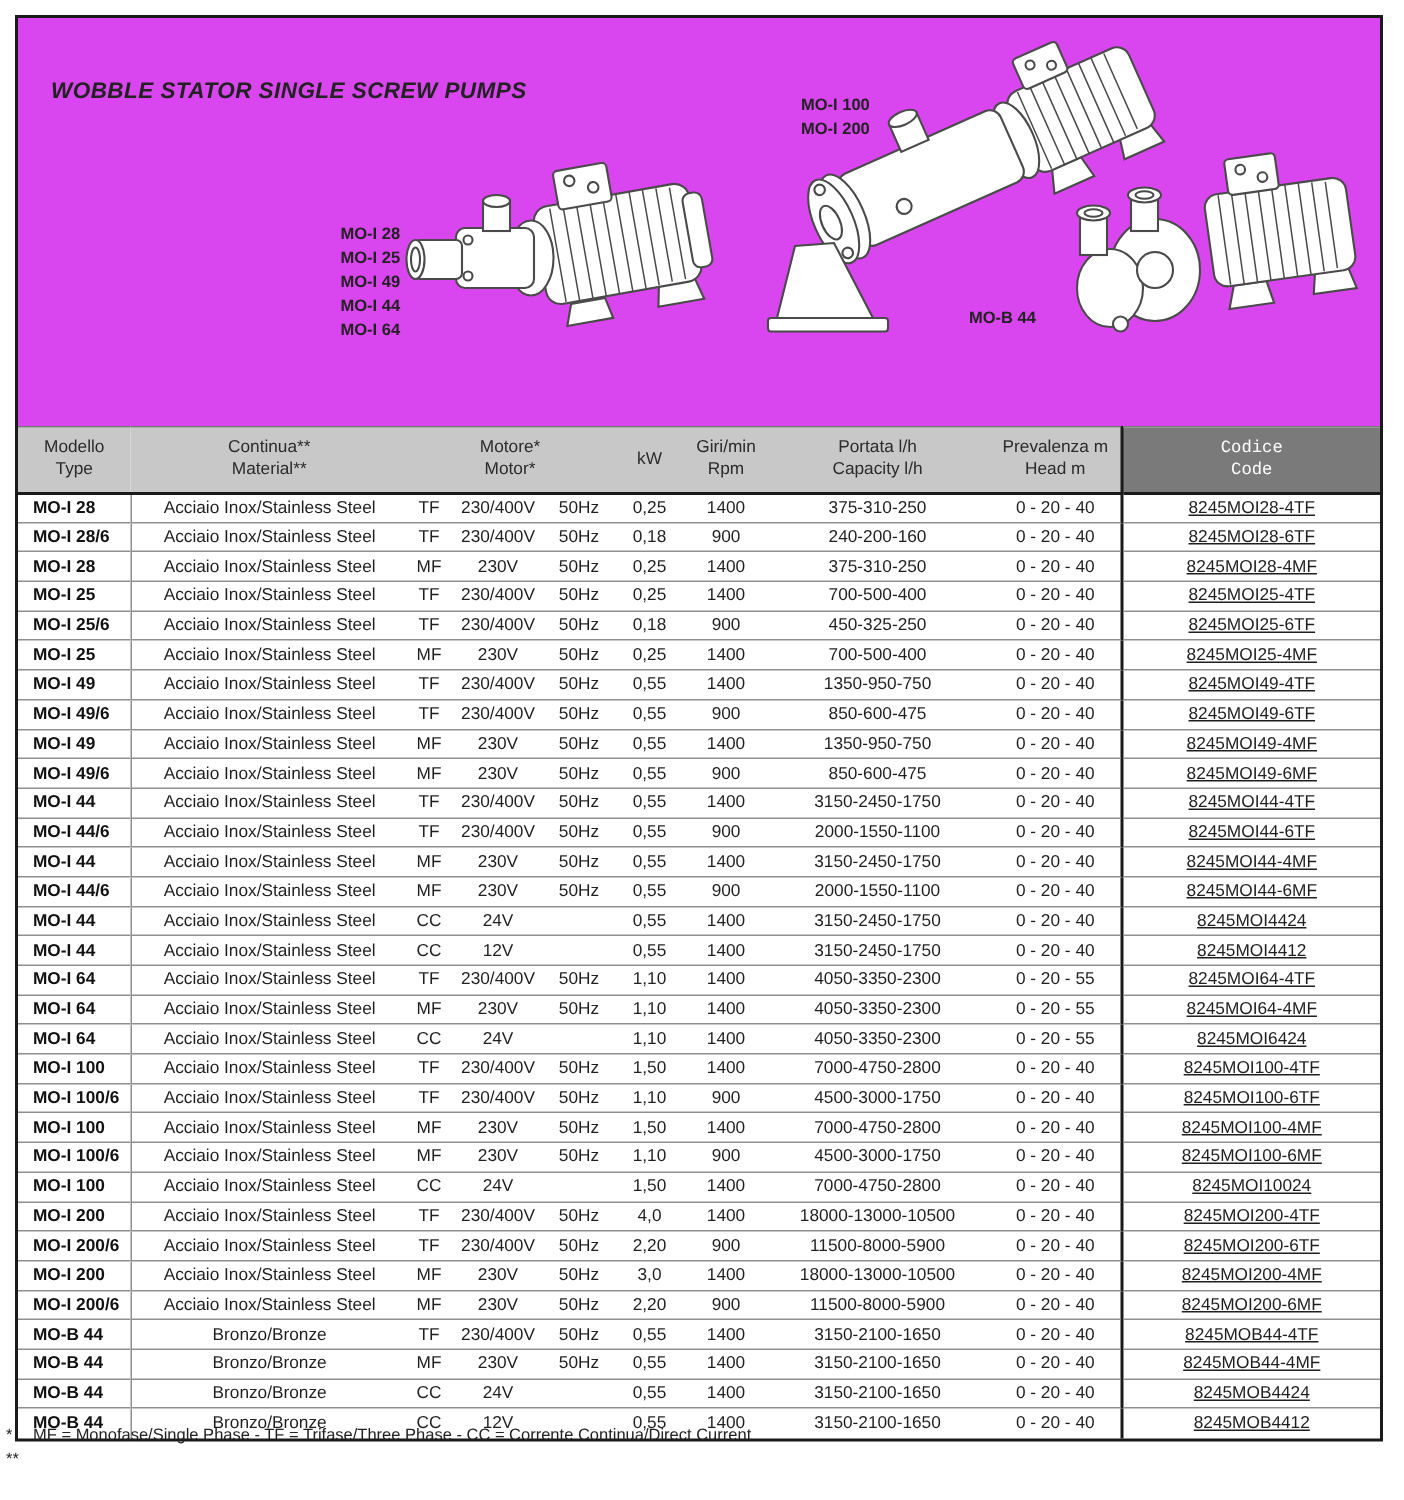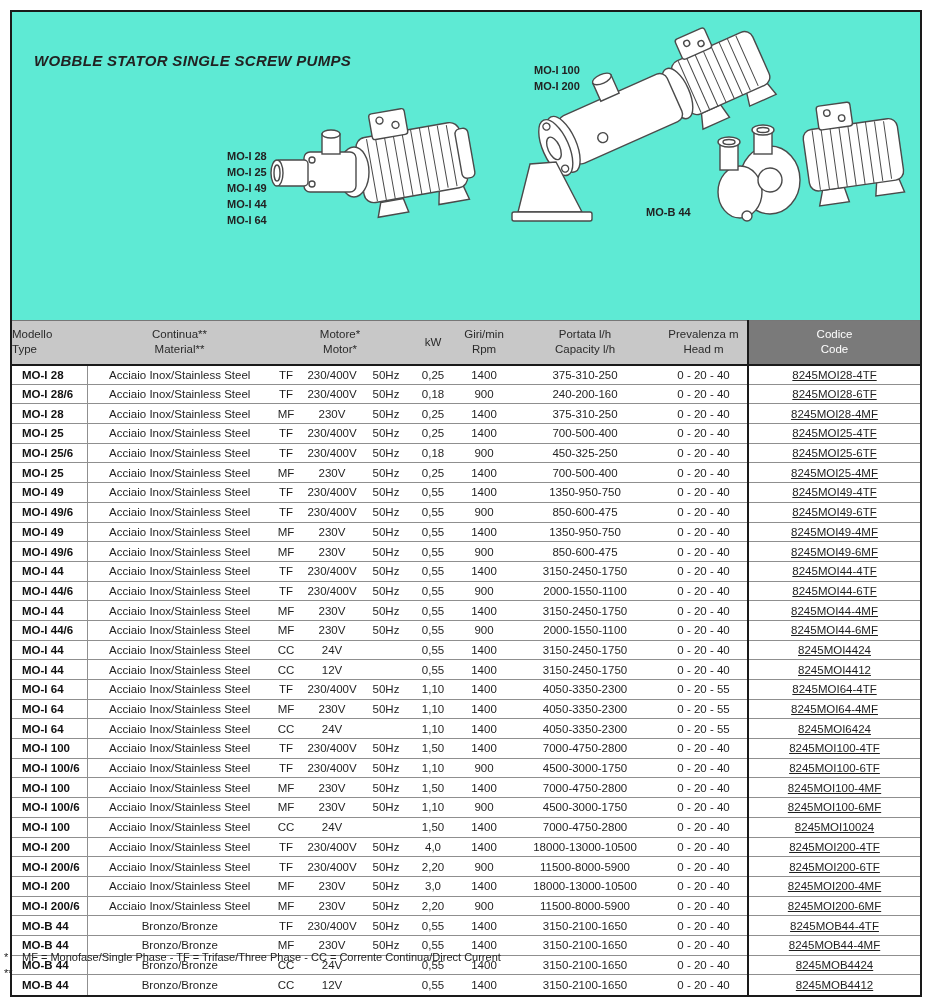--- a/index.html
+++ b/index.html
@@ -14,21 +14,21 @@
   body{
     width:936px;height:1000px;position:relative;background:#fff;
     font-family:"Liberation Sans", sans-serif;color:var(--ink);
     -webkit-font-smoothing:antialiased;
   }
   .sheet{
     position:absolute;left:10px;top:10px;width:912px;
     border:2px solid var(--border);background:#fff;
   }
   .art-header{
-    position:relative;height:308px;overflow:hidden;background:#5eead4;
+    position:relative;height:272px;overflow:hidden;background:#d946ef;
   }
   .doc-title{
     position:absolute;left:22px;top:40px;
     font-size:15px;font-weight:bold;font-style:italic;
     letter-spacing:.3px;color:#222;z-index:5;white-space:nowrap;
   }
   .pump-labels{
     position:absolute;z-index:5;font-weight:bold;font-size:11px;
     line-height:16px;color:#222;white-space:nowrap;
   }
@@ -42,24 +42,25 @@
 
   table.spec{
     width:908px;border-collapse:collapse;table-layout:fixed;
   }
   thead th{
     background:var(--header-bg);font-weight:normal;font-size:11.5px;
     height:44px;border-bottom:2px solid var(--border);
     border-top:1px solid #777;color:#2a2a2a;text-align:center;
     line-height:15px;padding:0;vertical-align:middle;
   }
-  thead th.h-model{text-align:left;padding-left:0;margin-left:40px;}
+  thead th.h-model{text-align:center;padding-left:0;margin-left:40px;}
   thead th.h-code{
     background:var(--code-header-bg);color:#fff;
     border-left:2px solid var(--border);
+    font-family:Liberation Mono, monospace;
   }
   tbody tr{height:19.7px;}
   tbody td{
     font-size:11.5px;text-align:center;padding:0 2px;
     border-top:1px solid var(--row-divider);
     white-space:nowrap;overflow:hidden;color:var(--ink);
   }
   tbody tr:first-child td{border-top:none;}
   td.col-model{
     text-align:left;padding-left:10px;font-weight:bold;

